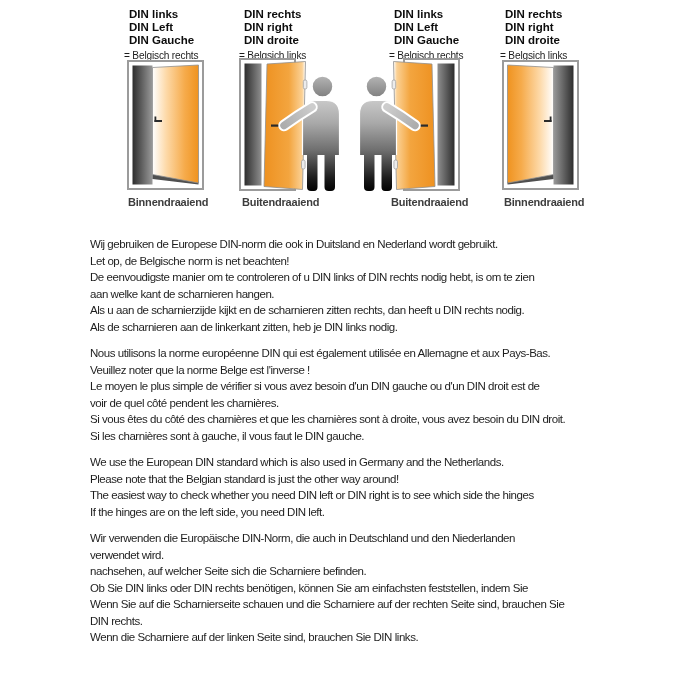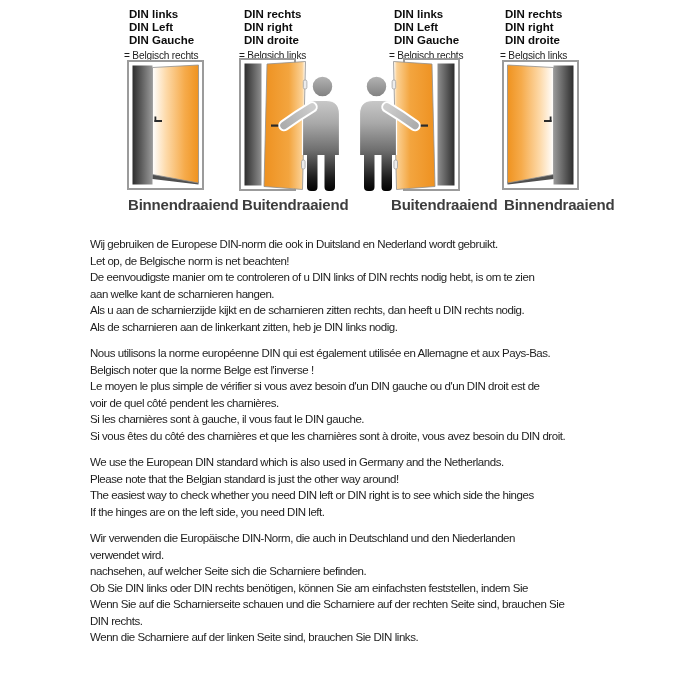--- a/index.html
+++ b/index.html
@@ -7,21 +7,21 @@
           font-family:"Liberation Sans", sans-serif;color:#1f1f1f;}
   
   .col-label{position:absolute;top:8px;}
   .din-line{font-weight:bold;font-size:11.5px;line-height:13px;color:#0d0d0d;padding-left:5px;white-space:nowrap;}
   .equals-line{margin-top:2px;font-size:11.5px;line-height:13px;color:#1c1c1c;white-space:nowrap;
                transform:scaleX(0.88);transform-origin:left center;letter-spacing:-0.2px;}
   
   .door-svg{position:absolute;}
   .mirrored{transform:scaleX(-1);}
   
-  .caption{position:absolute;top:196px;font-size:15px;font-weight:bold;color:#3d3d3d;letter-spacing:-0.2px;white-space:nowrap;}
+  .caption{position:absolute;top:196px;font-size:11px;font-weight:bold;color:#3d3d3d;letter-spacing:-0.2px;white-space:nowrap;}
   
   .textblock{position:absolute;left:90px;top:236px;width:585px;font-size:11.5px;
              letter-spacing:-0.45px;color:#1e1e1e;}
   .para{margin:0 0 10px 0;}
   .line{height:16.5px;line-height:16.5px;white-space:nowrap;}
   .b{font-weight:normal;}
 </style>
 </head>
 <body>
 
@@ -193,25 +193,25 @@
     <div class="para">
       <div class="line">Wij gebruiken de Europese DIN-norm die ook in Duitsland en Nederland wordt gebruikt.</div>
       <div class="line">Let op, de Belgische norm is net beachten!</div>
       <div class="line b">De eenvoudigste manier om te controleren of u DIN links of DIN rechts nodig hebt, is om te zien</div>
       <div class="line b">aan welke kant de scharnieren hangen.</div>
       <div class="line">Als u aan de scharnierzijde kijkt en de scharnieren zitten rechts, dan heeft u DIN rechts nodig.</div>
       <div class="line">Als de scharnieren aan de linkerkant zitten, heb je DIN links nodig.</div>
     </div>
     <div class="para">
       <div class="line">Nous utilisons la norme européenne DIN qui est également utilisée en Allemagne et aux Pays-Bas.</div>
-      <div class="line">Belgisch noter que la norme Belge est l'inverse !</div>
+      <div class="line">Veuillez noter que la norme Belge est l'inverse !</div>
       <div class="line b">Le moyen le plus simple de vérifier si vous avez besoin d'un DIN gauche ou d'un DIN droit est de</div>
       <div class="line b">voir de quel côté pendent les charnières.</div>
+      <div class="line">Si vous êtes du côté des charnières et que les charnières sont à droite, vous avez besoin du DIN droit.</div>
       <div class="line">Si les charnières sont à gauche, il vous faut le DIN gauche.</div>
-      <div class="line">Si vous êtes du côté des charnières et que les charnières sont à droite, vous avez besoin du DIN droit.</div>
     </div>
     <div class="para">
       <div class="line">We use the European DIN standard which is also used in Germany and the Netherlands.</div>
       <div class="line">Please note that the Belgian standard is just the other way around!</div>
       <div class="line b">The easiest way to check whether you need DIN left or DIN right is to see which side the hinges</div>
       <div class="line">If the hinges are on the left side, you need DIN left.</div>
     </div>
     <div class="para">
       <div class="line">Wir verwenden die Europäische DIN-Norm, die auch in Deutschland und den Niederlanden</div>
       <div class="line">verwendet wird.</div>

